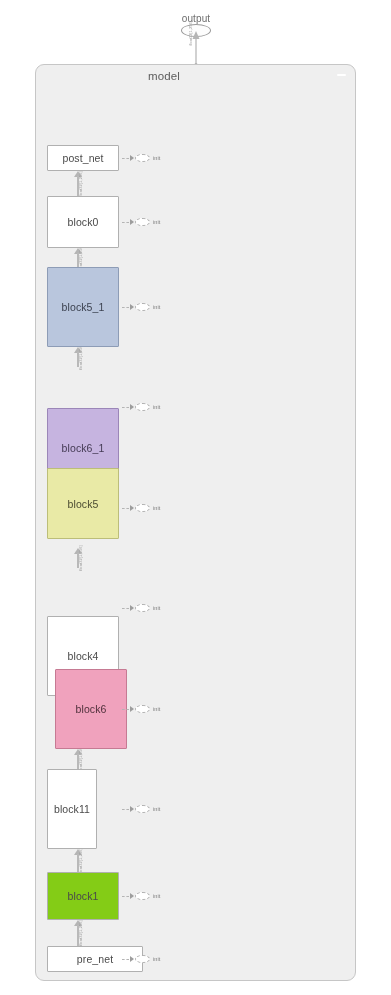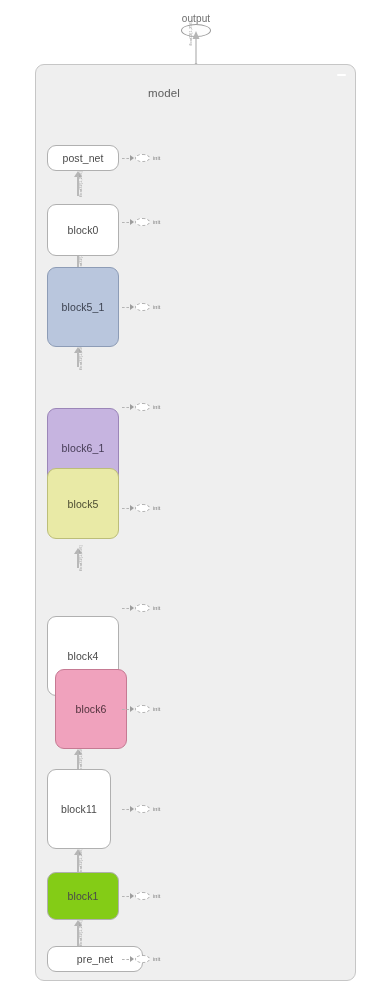--- a/index.html
+++ b/index.html
@@ -59,38 +59,37 @@
     border-radius: 9px;
     box-sizing: border-box;
   }
   #model-title {
     position: absolute;
     left: 148px;
     top: 70px;
     font-size: 11.5px;
     color: #5d5d5d;
     letter-spacing: .1px;
-    margin-top: 17px;
   }
   #collapse-handle {
     position: absolute;
     right: 9px;
     top: 9px;
     width: 9px;
     height: 2px;
     background: #ffffff;
     border-radius: 1px;
   }
 
   
   .node {
     position: absolute;
     box-sizing: border-box;
     border: 1px solid #b0b0b0;
-    border-radius: 9px;
+    border-radius: 1px;
     background: #ffffff;
     display: flex;
     align-items: center;
     justify-content: center;
     font-size: 10.5px;
     color: #4a4a4a;
     letter-spacing: .1px;
   }
 
   
@@ -263,21 +262,21 @@
       </div>
       <div class="node" style="left: 47px; top: 145px; width: 72px; height: 26px; background: rgb(255, 255, 255); border-color: rgb(176, 176, 176); color: rgb(74, 74, 74);">
         <span>post_net</span>
       </div>
       <div class="init-group" style="left: 122px; top: 153px;">
         <div class="init-stub"></div>
         <div class="init-arrow"></div>
         <div class="init-ellipse"></div>
         <div class="init-label">init</div>
       </div>
-      <div class="node" style="left: 47px; top: 204px; width: 72px; height: 52px; background: rgb(255, 255, 255); border-color: rgb(176, 176, 176); color: rgb(74, 74, 74);">
+      <div class="node" style="left: 47px; top: 196px; width: 72px; height: 52px; background: rgb(255, 255, 255); border-color: rgb(176, 176, 176); color: rgb(74, 74, 74);">
         <span>block0</span>
       </div>
       <div class="init-group" style="left: 122px; top: 217px;">
         <div class="init-stub"></div>
         <div class="init-arrow"></div>
         <div class="init-ellipse"></div>
         <div class="init-label">init</div>
       </div>
       <div class="node" style="left: 47px; top: 267px; width: 72px; height: 80px; background: rgb(185, 198, 221); border-color: rgb(141, 156, 182); color: rgb(60, 66, 80);">
         <span>block5_1</span>
@@ -317,21 +316,21 @@
       </div>
       <div class="node" style="left: 47px; top: 669px; width: 72px; height: 80px; background: rgb(240, 162, 189); border-color: rgb(198, 122, 147); color: rgb(81, 49, 60); margin-left: 8px;">
         <span>block6</span>
       </div>
       <div class="init-group" style="left: 122px; top: 704px;">
         <div class="init-stub"></div>
         <div class="init-arrow"></div>
         <div class="init-ellipse"></div>
         <div class="init-label">init</div>
       </div>
-      <div class="node" style="left: 47px; top: 769px; width: 64px; height: 80px; background: rgb(255, 255, 255); border-color: rgb(176, 176, 176); color: rgb(74, 74, 74);">
+      <div class="node" style="left: 47px; top: 769px; width: 50px; height: 80px; background: rgb(255, 255, 255); border-color: rgb(176, 176, 176); color: rgb(74, 74, 74);">
         <span>block11</span>
       </div>
       <div class="init-group" style="left: 122px; top: 804px;">
         <div class="init-stub"></div>
         <div class="init-arrow"></div>
         <div class="init-ellipse"></div>
         <div class="init-label">init</div>
       </div>
       <div class="node" style="left: 47px; top: 872px; width: 72px; height: 48px; background: #84cc16; border-color: rgb(176, 176, 176); color: rgb(74, 74, 74);">
         <span>block1</span>

